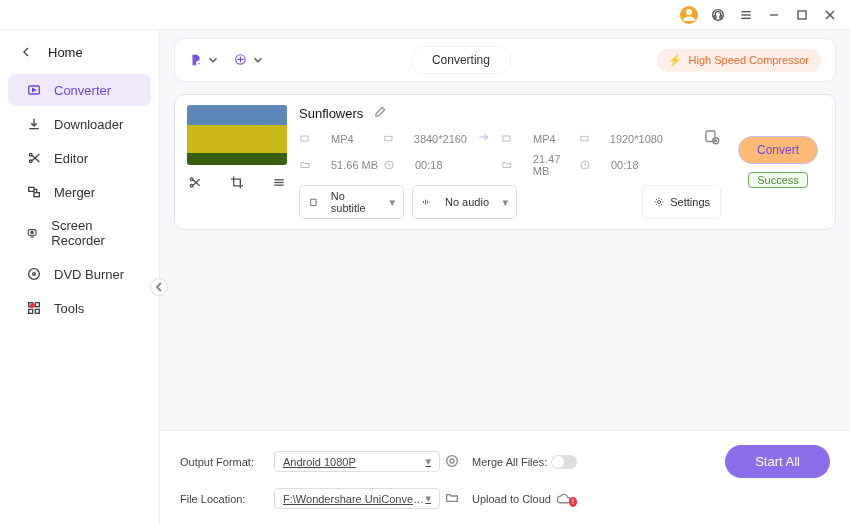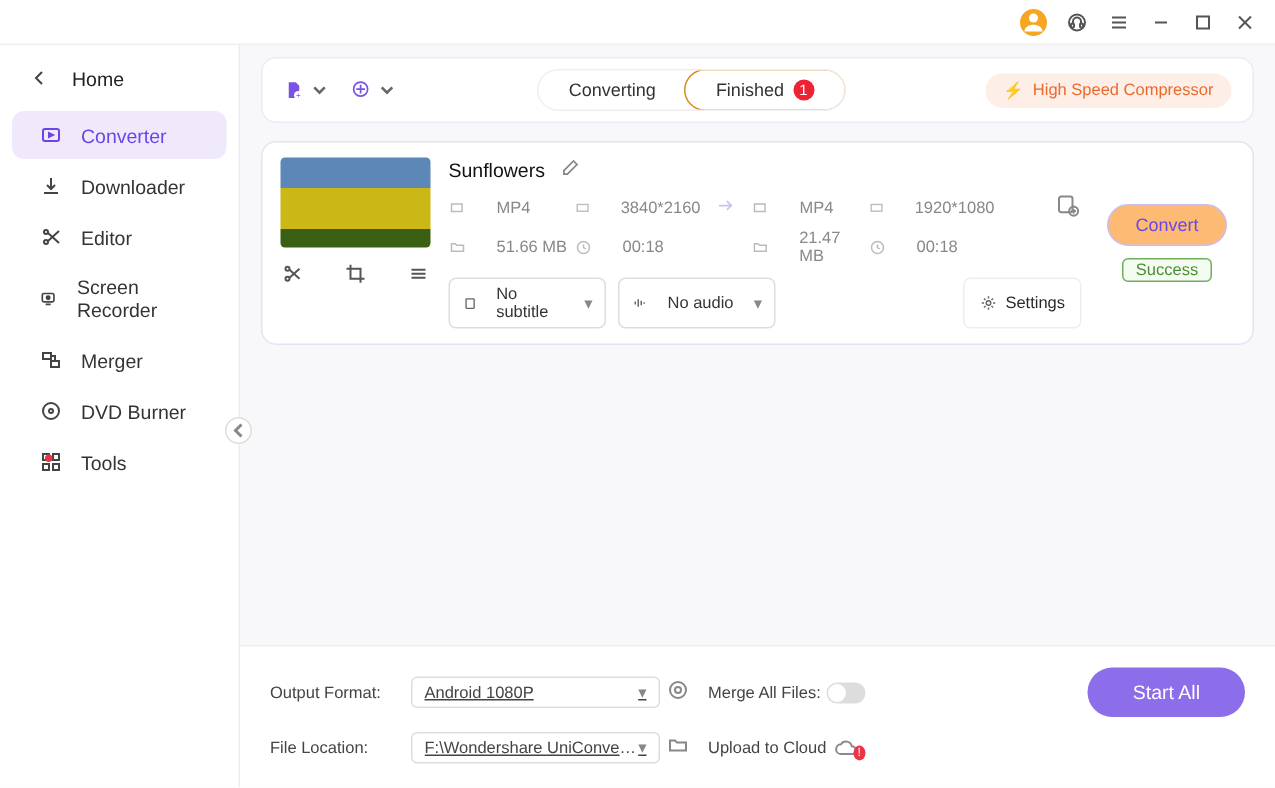--- a/index.html
+++ b/index.html
@@ -150,36 +150,36 @@
             <circle cx="7" cy="17" r="2"></circle>
             <line x1="9" y1="8" x2="20" y2="18"></line>
             <line x1="9" y1="16" x2="20" y2="6"></line>
           </svg>
         </span>
       <span>Editor</span>
     </div>
     <div class="nav-item">
       <span class="nav-ico">
           <svg viewBox="0 0 24 24" fill="none" stroke="currentColor" stroke-width="2">
+            <rect x="4" y="5" width="8" height="6"></rect>
+            <rect x="12" y="13" width="8" height="6"></rect>
+            <path d="M12 8h4v5"></path>
+          </svg>
+        </span>
+      <span>Merger</span>
+    </div>
+    <div class="nav-item">
+      <span class="nav-ico">
+          <svg viewBox="0 0 24 24" fill="none" stroke="currentColor" stroke-width="2">
             <rect x="4" y="6" width="14" height="10" rx="2"></rect>
             <circle cx="11" cy="11" r="2" fill="currentColor"></circle>
             <path d="M8 19h6"></path>
           </svg>
         </span>
       <span>Screen Recorder</span>
-    </div>
-    <div class="nav-item">
-      <span class="nav-ico">
-          <svg viewBox="0 0 24 24" fill="none" stroke="currentColor" stroke-width="2">
-            <rect x="4" y="5" width="8" height="6"></rect>
-            <rect x="12" y="13" width="8" height="6"></rect>
-            <path d="M12 8h4v5"></path>
-          </svg>
-        </span>
-      <span>Merger</span>
     </div>
     <div class="nav-item">
       <span class="nav-ico">
           <svg viewBox="0 0 24 24" fill="none" stroke="currentColor" stroke-width="2">
             <circle cx="12" cy="12" r="8"></circle>
             <circle cx="12" cy="12" r="2"></circle>
           </svg>
         </span>
       <span>DVD Burner</span>
     </div>
@@ -220,24 +220,20 @@
             <path d="M11 6v10M6 11h10"></path>
           </svg>
         <svg width="8" height="8" viewBox="0 0 24 24" stroke="#666" stroke-width="3" fill="none">
             <polyline points="6 9 12 15 18 9"></polyline>
           </svg>
       </span>
       <div class="tabs">
         <div class="tab">
             <span>Converting</span>
           </div>
-        <div class="tab finished">
-          <span>Finished</span>
-          <span class="count">1</span>
-        </div>
       </div>
       <div class="hs-badge">
         <span>⚡</span>
         <span>High Speed Compressor</span>
       </div>
     </div>
 
     <div class="card">
       <div class="thumb-col">
         <div class="thumb"></div>

